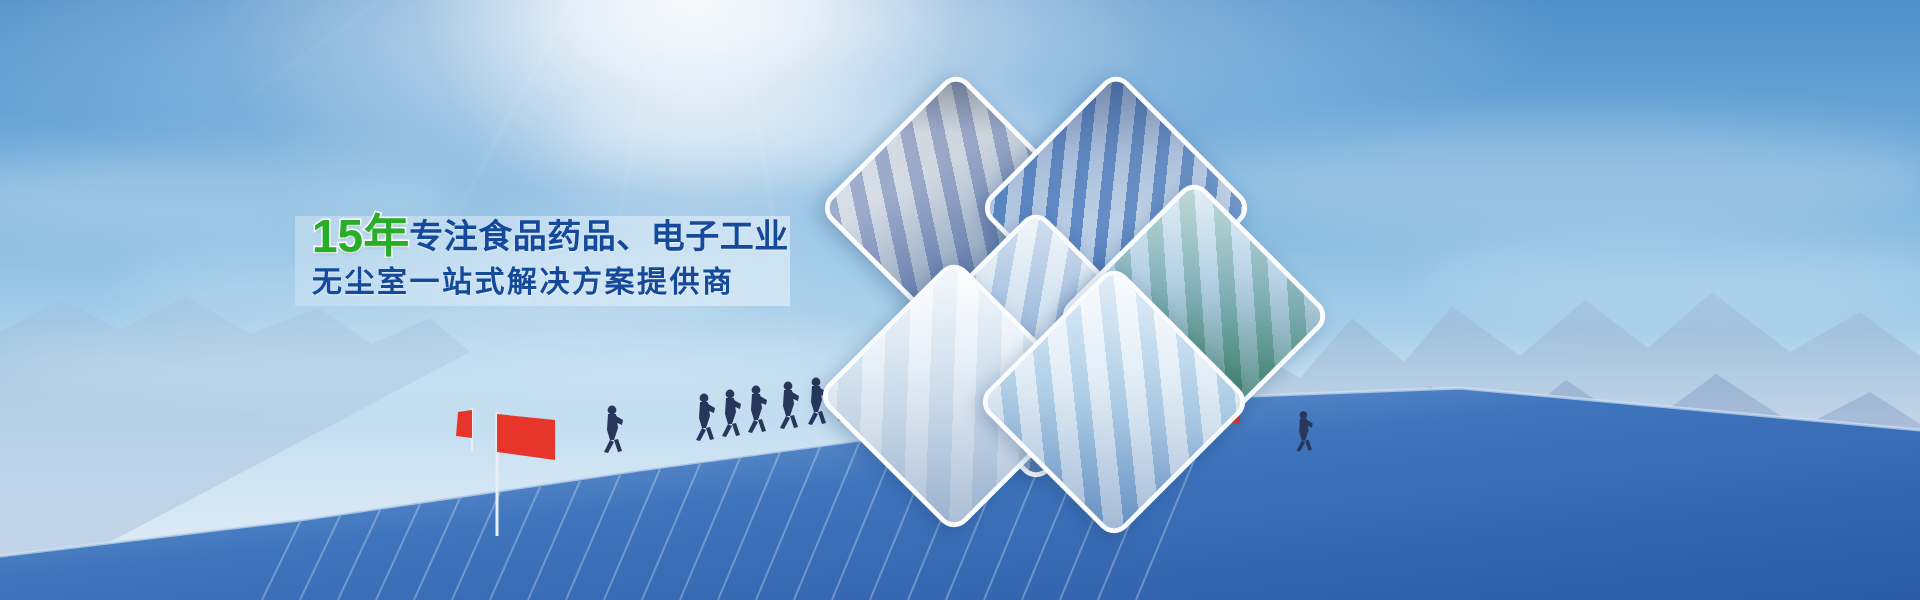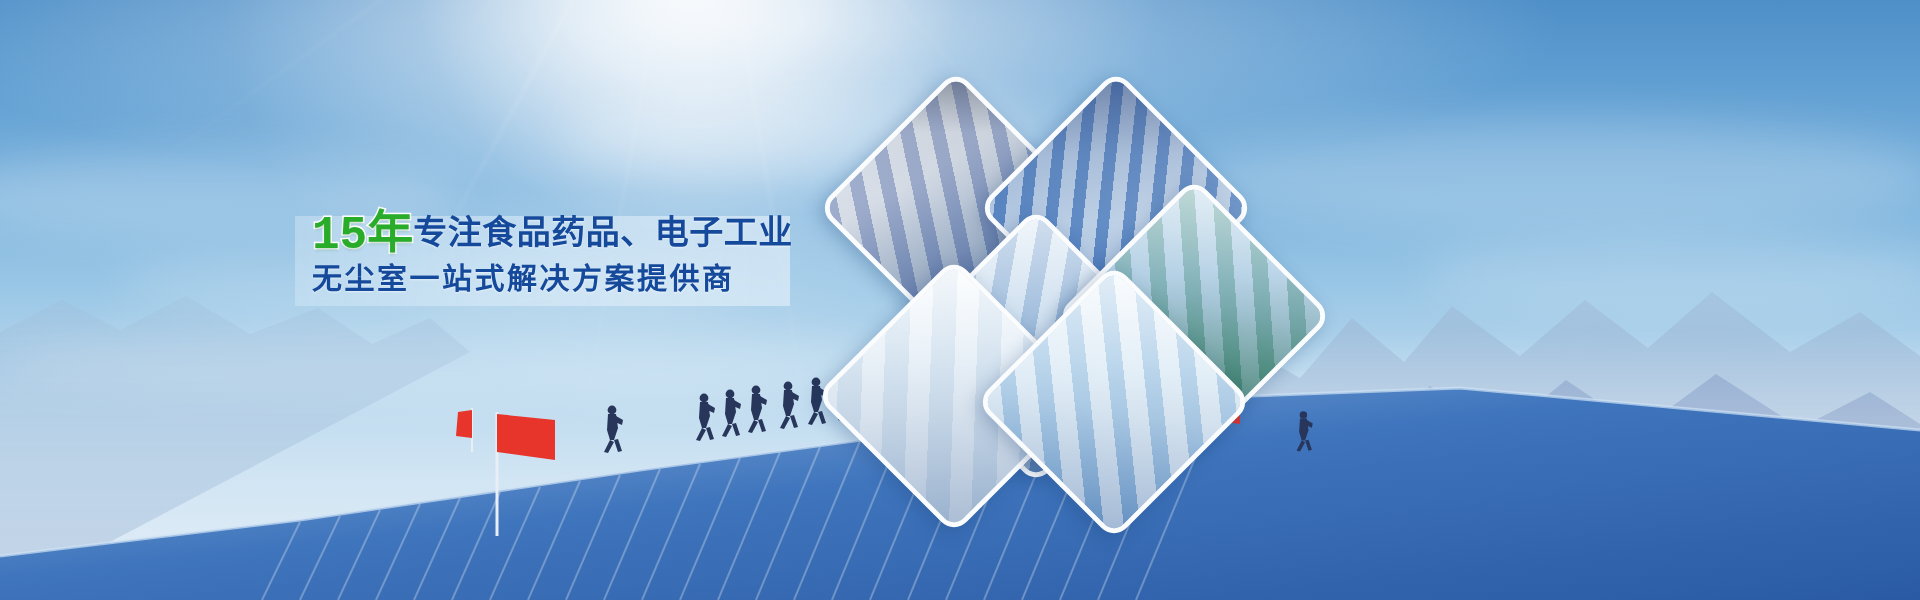--- a/index.html
+++ b/index.html
@@ -1,19 +1,19 @@
 <!DOCTYPE html>
 <html lang="zh-CN"><head>
 <meta charset="utf-8">
 <title>Banner</title>
 <style>
   html,body{margin:0;padding:0;background:#0a1422;}
   .stage{
     position:relative;width:1920px;height:600px;overflow:hidden;
-    font-family:Liberation Mono, monospace;
+    font-family:Liberation Sans, sans-serif;
     background:#6fa8d6;
   }
 
   
   .sky{
     position:absolute;inset:0;
     background:
       radial-gradient(circle at 36% -6%, rgba(255,255,255,.98) 0%, rgba(255,255,255,.72) 9%, rgba(255,255,255,.22) 20%, rgba(255,255,255,0) 34%),
       radial-gradient(ellipse 70% 46% at 38% 4%, rgba(255,255,255,.55) 0%, rgba(255,255,255,0) 62%),
       linear-gradient(180deg,#4e8fc8 0%, #5f9ed2 13%, #79b1dc 30%, #9ac7e6 48%, #b9d8ee 64%, #cfe4f3 78%, #dceaf6 90%, #e4eff8 100%);

